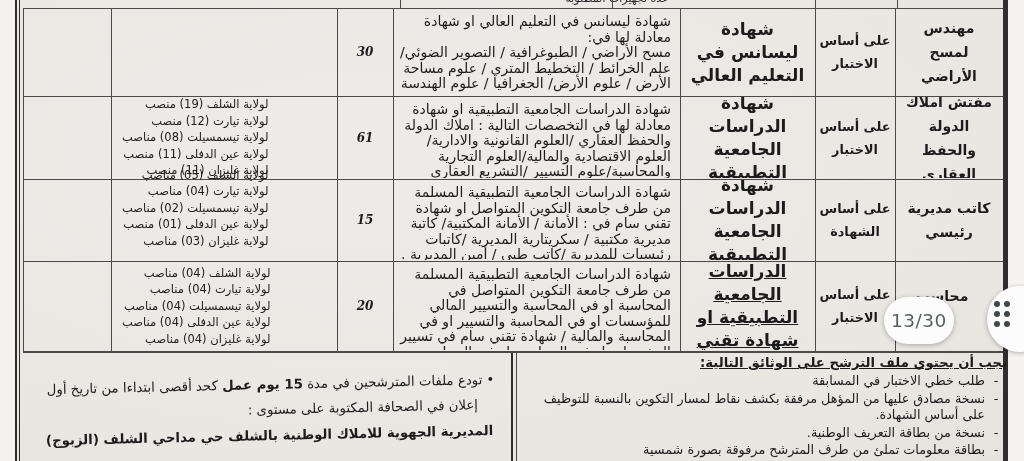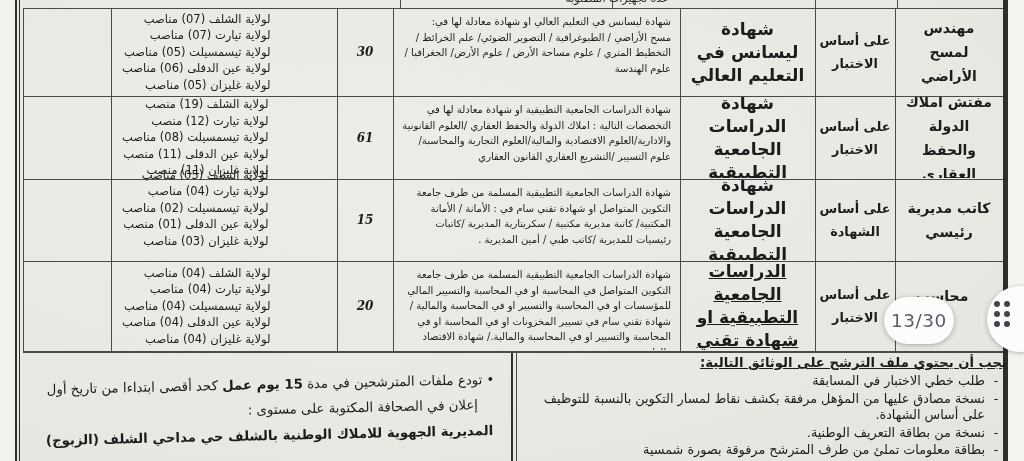--- a/index.html
+++ b/index.html
@@ -10,21 +10,21 @@
   }
   .edge-left{position:absolute;left:0;top:0;width:15px;height:461px;background:#f2f1ee;}
   .edge-right{position:absolute;left:1008px;top:0;width:16px;height:461px;background:#f5f4f1;}
   .vl{position:absolute;width:1px;background:#4a4a48;}
   .hl{position:absolute;height:1px;background:#4a4a48;}
   .heavy{background:#2e2e2c;}
   .cell{position:absolute;direction:rtl;display:flex;align-items:center;justify-content:center;text-align:center;overflow:hidden;}
   .wilaya{justify-content:flex-end;text-align:right;font-size:11.5px;line-height:16.5px;padding-left:4px;white-space:pre-line;}
   .wilaya>span{padding-left:6px;}
   .num{font-family:"DejaVu Serif", serif;font-weight:bold;font-size:12px;font-style:italic;}
-  .desc{align-items:flex-start;justify-content:flex-end;text-align:right;font-size:10px;line-height:15.5px;padding:5px 8px 2px 6px;white-space:pre-line;box-sizing:border-box;}
+  .desc{align-items:flex-start;justify-content:flex-end;text-align:right;font-size:14px;line-height:15.5px;padding:5px 8px 2px 6px;white-space:pre-line;box-sizing:border-box;}
   .cert{font-weight:bold;font-size:17px;line-height:23px;padding:0 6px;box-sizing:border-box;}
   .basis{font-weight:bold;font-size:12.8px;line-height:23px;}
   .job{font-weight:bold;font-size:14px;line-height:24px;padding:0 6px;box-sizing:border-box;}
   .clip-frag{position:absolute;left:552px;top:-8px;width:130px;font-size:11px;color:#2a2a2a;direction:rtl;text-align:center;}
   
   .f-right{position:absolute;left:535px;top:355px;width:472px;direction:rtl;}
   .f-head{font-weight:bold;font-size:13.2px;text-decoration:underline;margin-bottom:3px;}
   .doc-item{display:flex;direction:rtl;font-size:12.8px;line-height:16.5px;margin-bottom:1px;}
   .doc-item .dash{width:22px;flex:0 0 22px;text-align:center;}
   .doc-item .txt{flex:1;padding-left:4px;}
@@ -72,25 +72,20 @@
     <div class="hl" style="left:23px;top:8px;width:980px;"></div>
     <div class="hl" style="left:23px;top:96px;width:980px;"></div>
     <div class="hl" style="left:23px;top:179px;width:980px;"></div>
     <div class="hl" style="left:23px;top:261px;width:980px;"></div>
     <div class="hl" style="left:23px;top:351px;width:980px;height:2px;"></div>
 
     <div class="vl heavy" style="left:511px;top:353px;height:108px;width:2px;"></div>
     <div class="vl" style="left:516px;top:353px;height:108px;"></div>
   </div>
 
-  <div class="cell wilaya" style="left:112px;top:9px;width:224px;height:86px;"><span>لولاية الشلف (07) مناصب
-لولاية تيارت (07) مناصب
-لولاية تيسمسيلت (05) مناصب
-لولاية عين الدفلى (06) مناصب
-لولاية غليزان (05) مناصب</span></div>
   <div class="cell num" style="left:338px;top:9px;width:54px;height:86px;">30</div>
   <div class="cell desc" style="left:394px;top:9px;width:285px;height:86px;">شهادة ليسانس في التعليم العالي او شهادة معادلة لها في:
 مسح الأراضي / الطبوغرافية / التصوير الضوئي/ علم الخرائط / التخطيط المتري / علوم مساحة الأرض / علوم الأرض/ الجغرافيا / علوم الهندسة</div>
   <div class="cell cert" style="left:681px;top:9px;width:133px;height:86px;">شهادة ليسانس في التعليم العالي</div>
   <div class="cell basis" style="left:816px;top:9px;width:78px;height:86px;">على أساس الاختبار</div>
   <div class="cell job" style="left:896px;top:9px;width:106px;height:86px;">مهندس لمسح الأراضي</div>
 
   <div class="cell wilaya" style="left:112px;top:97px;width:224px;height:81px;"><span>لولاية الشلف (19) منصب
 لولاية تيارت (12) منصب
 لولاية تيسمسيلت (08) مناصب

